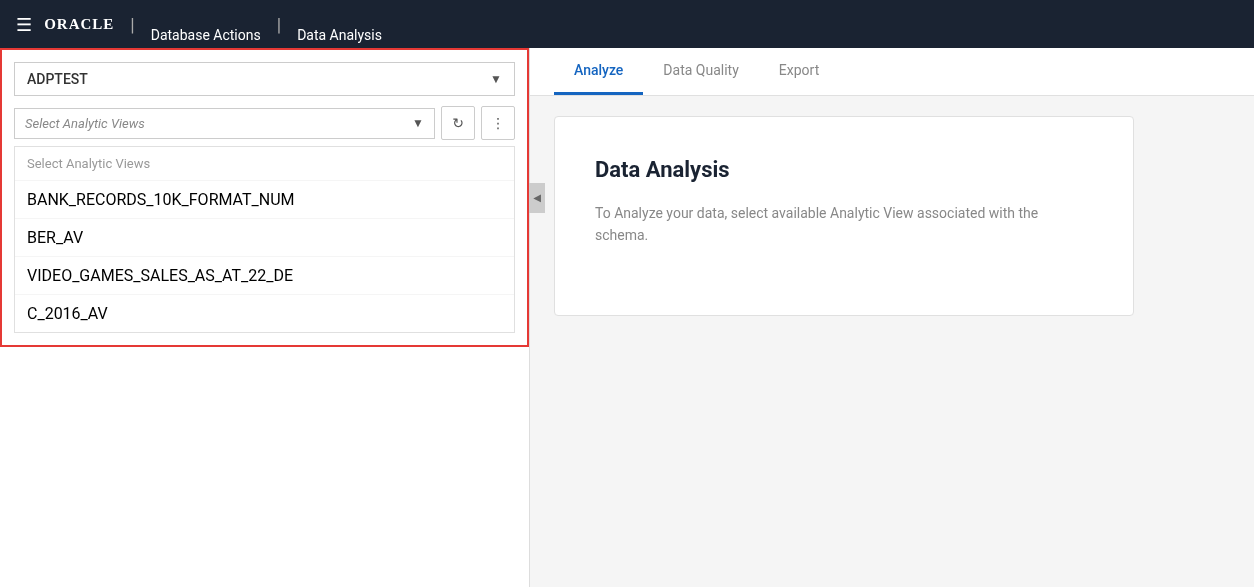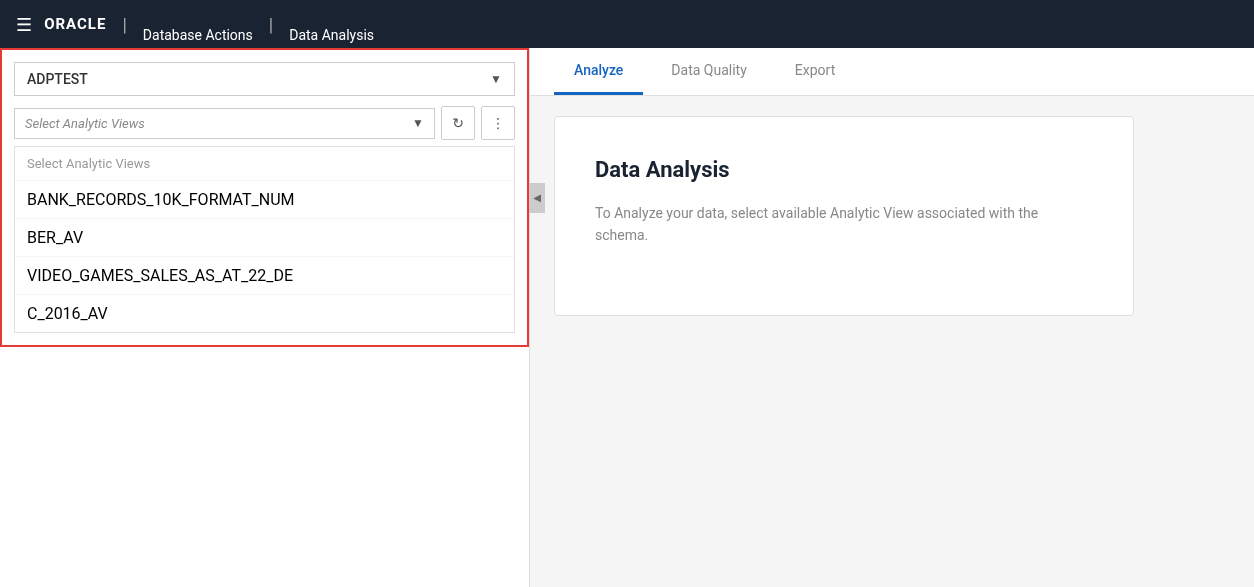--- a/index.html
+++ b/index.html
@@ -28,20 +28,21 @@
     .topnav-logo {
       display: flex;
       align-items: center;
       gap: 6px;
     }
     .oracle-logo {
       color: #fff;
       font-weight: 700;
       font-size: 15px;
       letter-spacing: 1px;
+      font-family: Liberation Serif, serif;
     }
     .topnav-divider {
       color: #aaa;
       font-size: 18px;
       margin: 0 4px;
     }
     .topnav-title {
       color: #fff;
       font-size: 14px;
       margin-top: 21px;
@@ -170,21 +171,21 @@
       display: flex;
       flex-direction: column;
     }
 
     
     .tabs-bar {
       background: #fff;
       border-bottom: 1px solid #e0e0e0;
       display: flex;
       padding: 0 24px;
-      gap: 8px;
+      gap: 0;
     }
     .tab-item {
       padding: 14px 20px;
       font-size: 14px;
       cursor: pointer;
       border-bottom: 3px solid transparent;
       color: #888;
     }
     .tab-item.active {
       color: #1565c0;

